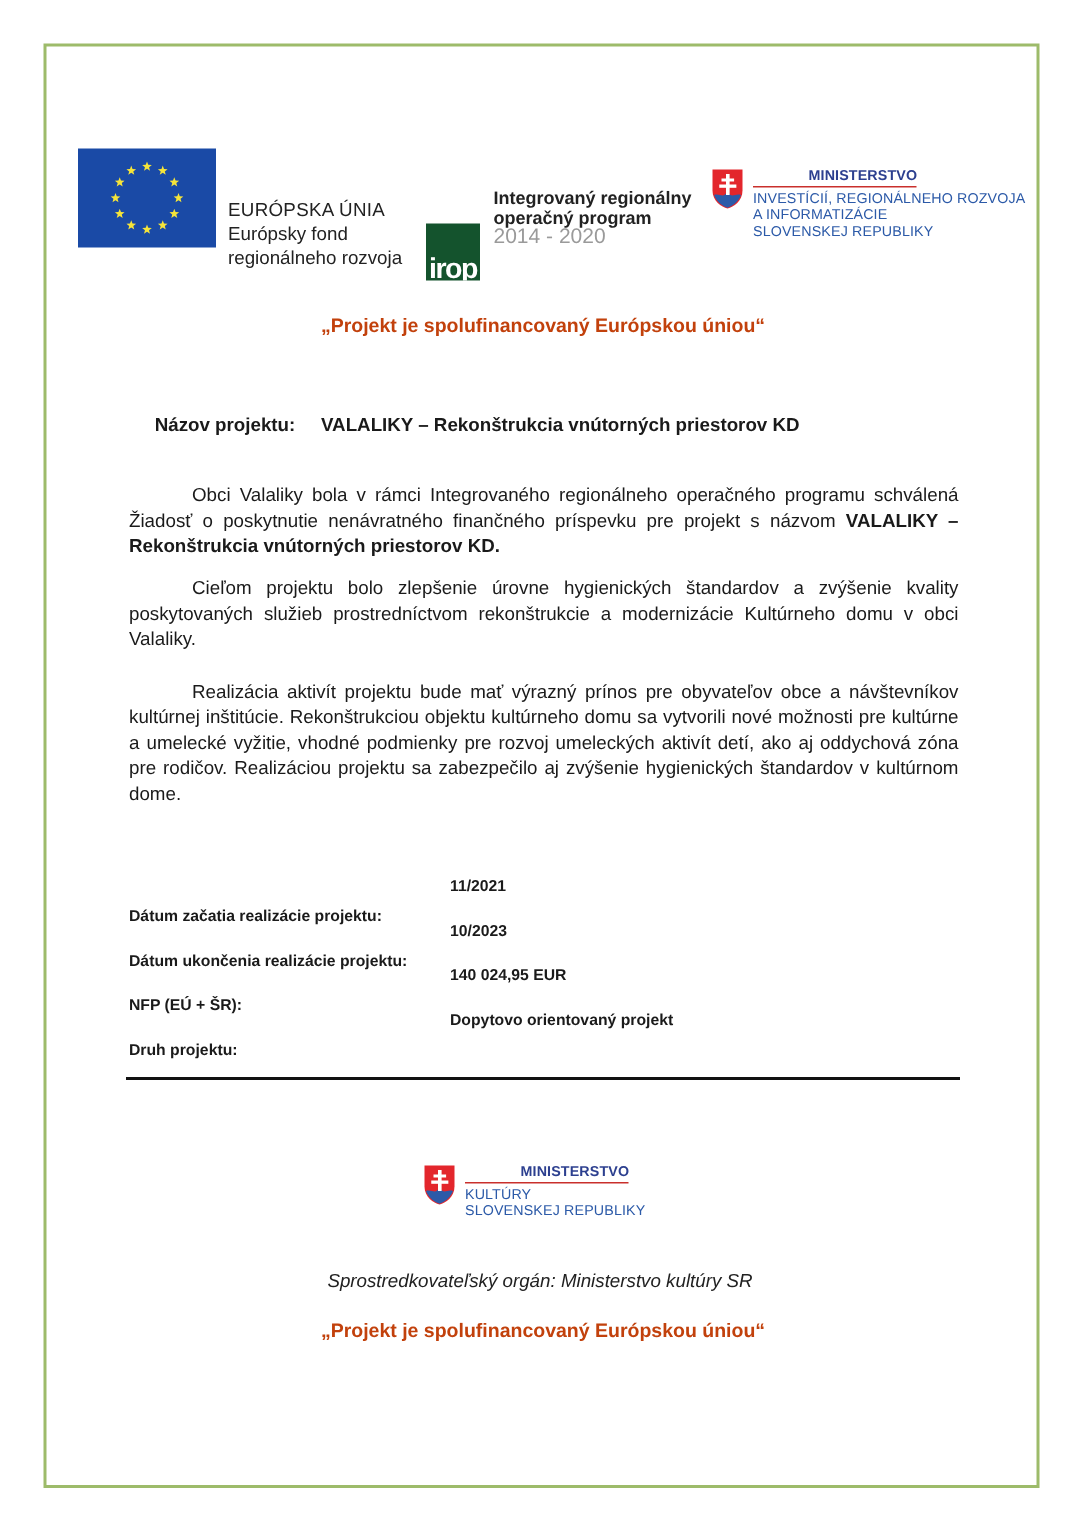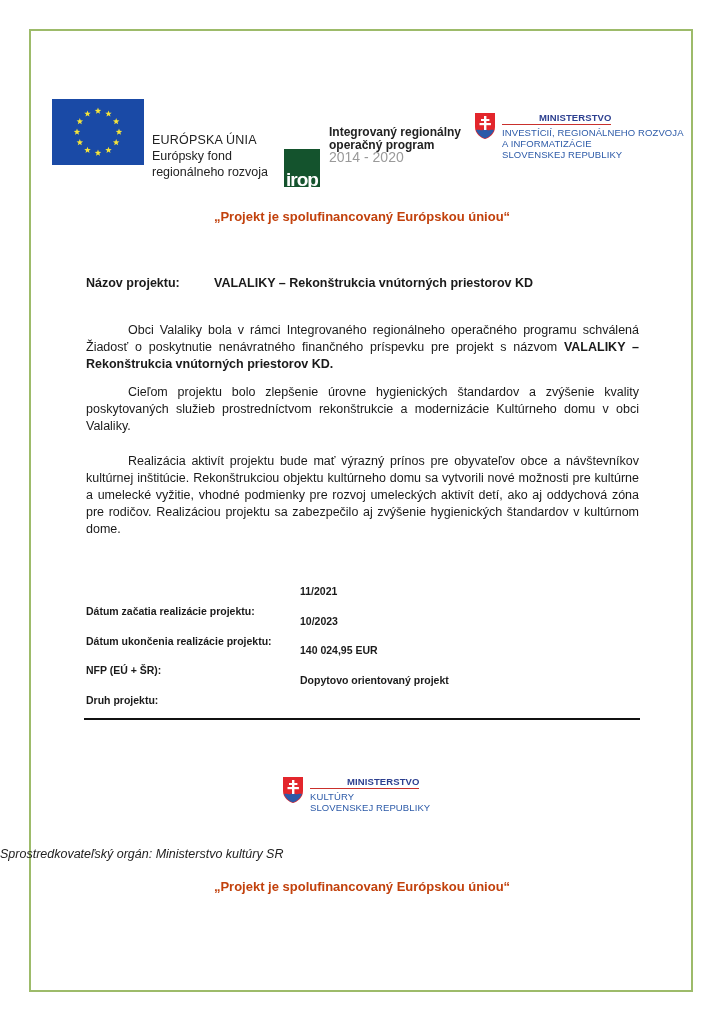--- a/index.html
+++ b/index.html
@@ -26,36 +26,36 @@
 
     .min-text { position: absolute; font-family: "Liberation Sans", sans-serif; font-size: 9.5px; line-height: 11px; color: #2c5aa8; letter-spacing: 0.1px; }
     .min-text .head { color: #2c3f8f; font-weight: bold; display: inline-block; border-bottom: 1px solid #c9302c; padding-bottom: 1px; margin-bottom: 2px; padding-left: 37px; }
     .min-1 { left: 502px; top: 112px; }
     .min-2 { left: 310px; top: 776px; }
 
     .cofinance { position: absolute; left: 0; width: 724px; text-align: center; color: #c2410c; font-weight: bold; font-size: 13px; }
     .cofinance-top { top: 209px; }
     .cofinance-bottom { top: 879px; }
 
-    .project-name-row { position: absolute; left: 86px; top: 276px; font-size: 12.5px; font-weight: bold; }
+    .project-name-row { position: absolute; left: 86px; top: 276px; font-size: 12.5px; font-weight: bold; text-align: center; }
     .project-name-row .label { display: inline-block; width: 128px; }
 
     .body-text { position: absolute; left: 86px; width: 553px; font-size: 12.5px; line-height: 17px; text-align: justify; }
     .body-text p { margin: 0; text-indent: 42px; }
     .para-1 { top: 322px; }
     .para-2 { top: 384px; }
     .para-3 { top: 453px; }
     .strong { font-weight: bold; }
 
     .info-table { position: absolute; left: 86px; top: 585px; width: 553px; font-size: 10.5px; font-weight: bold; }
     .info-row { display: flex; height: 29.5px; align-items: flex-start; }
     .info-row .k { width: 214px; margin-top: 20px; }
     .info-rule { position: absolute; left: 84px; top: 718px; width: 556px; height: 2px; background: #111; }
 
-    .intermediary { position: absolute; left: 0; width: 720px; top: 847px; font-style: italic; font-size: 12.5px; color: #222; }
+    .intermediary { position: absolute; left: 0; width: 720px; top: 847px; text-align: center; font-style: italic; font-size: 12.5px; color: #222; }
   </style>
 </head>
 <body>
 
 <div class="frame"></div>
 
 <div class="eu-flag">
   <svg viewBox="0 0 92 66" id="eu-stars">
       <polygon points="46.00,8.60 46.84,10.84 49.23,10.95 47.36,12.44 48.00,14.75 46.00,13.43 44.00,14.75 44.64,12.44 42.77,10.95 45.16,10.84" fill="#f5e43a"></polygon>
       <polygon points="56.50,11.41 57.34,13.66 59.73,13.76 57.86,15.25 58.50,17.56 56.50,16.24 54.50,17.56 55.14,15.25 53.27,13.76 55.66,13.66" fill="#f5e43a"></polygon>

